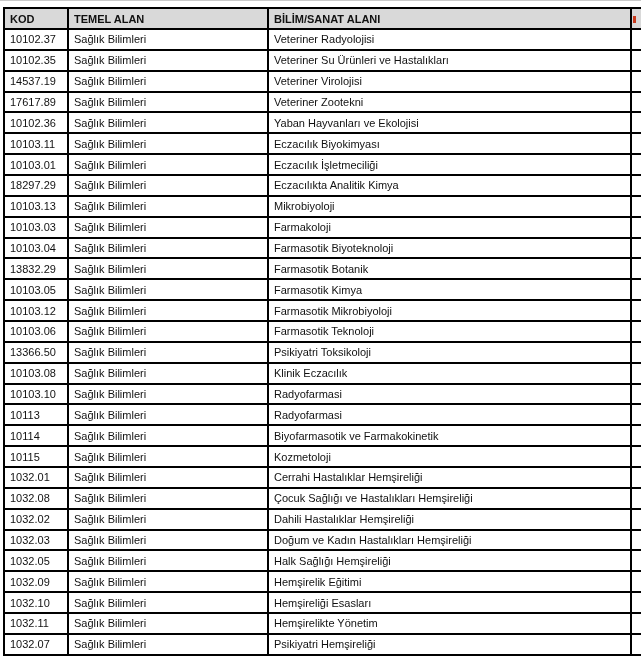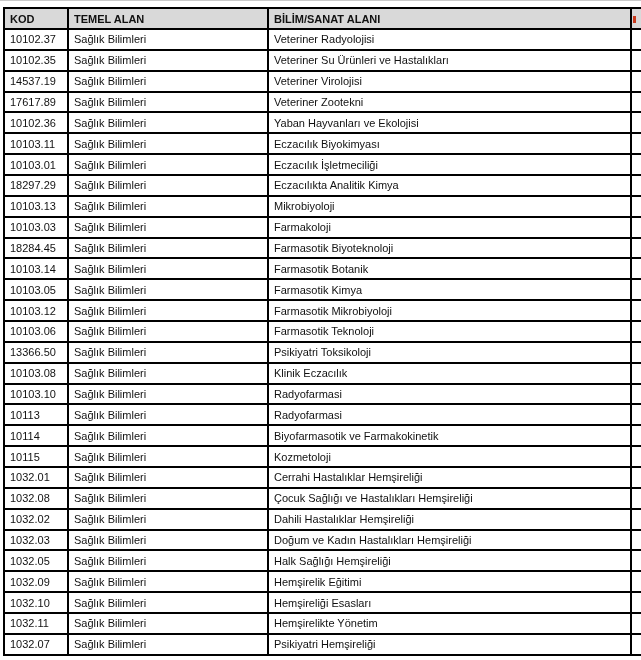--- a/index.html
+++ b/index.html
@@ -141,27 +141,27 @@
         <td>Mikrobiyoloji</td>
         <td class="clipped-col"></td>
       </tr>
       <tr>
         <td>10103.03</td>
         <td>Sağlık Bilimleri</td>
         <td>Farmakoloji</td>
         <td class="clipped-col"></td>
       </tr>
       <tr>
-        <td>18284.45</td>
+        <td>10103.04</td>
         <td>Sağlık Bilimleri</td>
         <td>Farmasotik Biyoteknoloji</td>
         <td class="clipped-col"></td>
       </tr>
       <tr>
-        <td>10103.14</td>
+        <td>13832.29</td>
         <td>Sağlık Bilimleri</td>
         <td>Farmasotik Botanik</td>
         <td class="clipped-col"></td>
       </tr>
       <tr>
         <td>10103.05</td>
         <td>Sağlık Bilimleri</td>
         <td>Farmasotik Kimya</td>
         <td class="clipped-col"></td>
       </tr>

